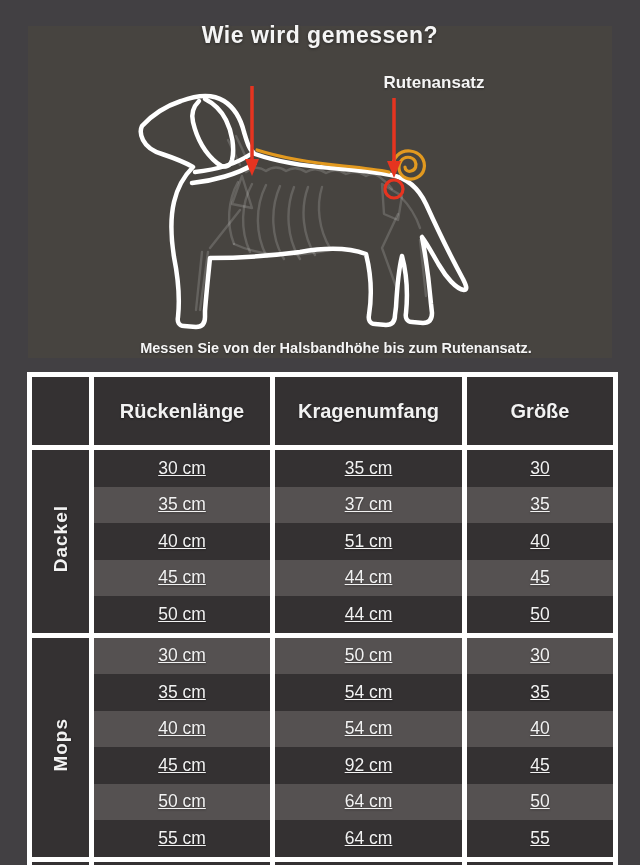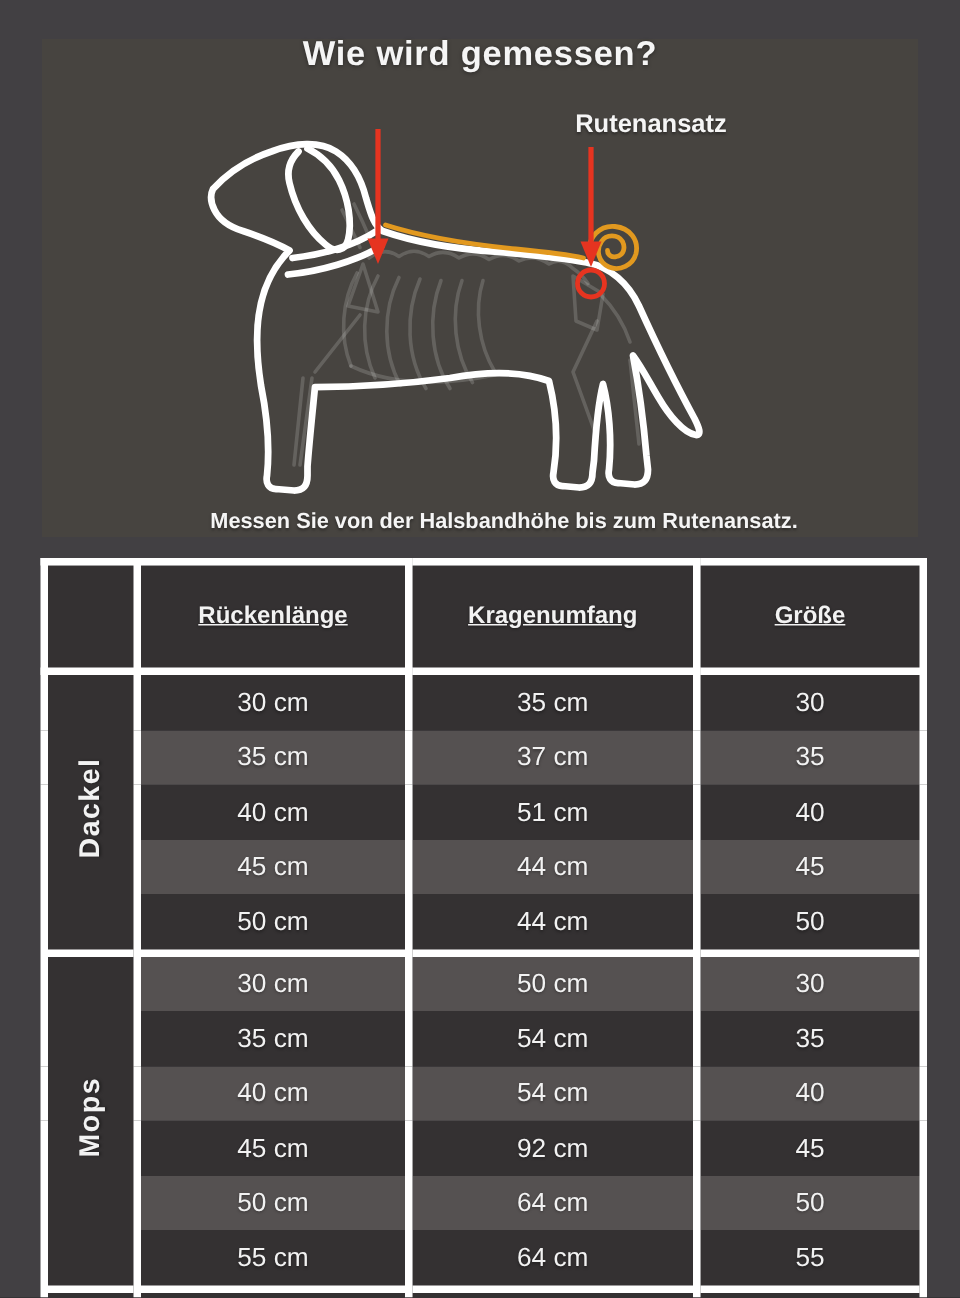--- a/index.html
+++ b/index.html
@@ -31,26 +31,25 @@
   
   #table-wrap{position:absolute;left:27px;top:372px;width:586px;}
   table{border-collapse:collapse;width:100%;table-layout:fixed;}
   th,td{
     padding:0;text-align:center;vertical-align:middle;
     border-left:5px solid var(--border,#fff);border-right:5px solid var(--border,#fff);
     background:var(--cell-dark,#343132);
     color:#f2f2f2;overflow:hidden;
   }
   th{
-    height:68px;font-size:16px;font-weight:bold;
+    height:68px;font-size:20px;font-weight:bold;
     border-top:5px solid var(--border,#fff);border-bottom:5px solid var(--border,#fff);
     text-shadow:0 1px 2px rgba(0,0,0,.45);
-    text-decoration:underline;
-  }
-  td{height:36.5px;font-size:17.5px;font-weight:normal;text-shadow:0 1px 2px rgba(0,0,0,.35);}
+  }
+  td{height:36.5px;font-size:17.5px;font-weight:normal;text-shadow:0 1px 2px rgba(0,0,0,.35);text-decoration:underline;}
   tr.shade-light td{background:var(--cell-light,#555151);}
   tr td.breed{background:var(--cell-dark,#343132);}
   tr.section-start td{border-top:5px solid var(--border,#fff);}
   td.breed span{
     display:inline-block;writing-mode:vertical-rl;transform:rotate(180deg);
     font-size:19px;font-weight:bold;letter-spacing:1px;
   }
   
   .white-line{stroke:#ffffff;stroke-width:4.5;fill:none;stroke-linecap:round;stroke-linejoin:round;}
   .skeleton{stroke:rgba(255,255,255,0.16);stroke-width:2.4;fill:none;stroke-linecap:round;stroke-linejoin:round;}

